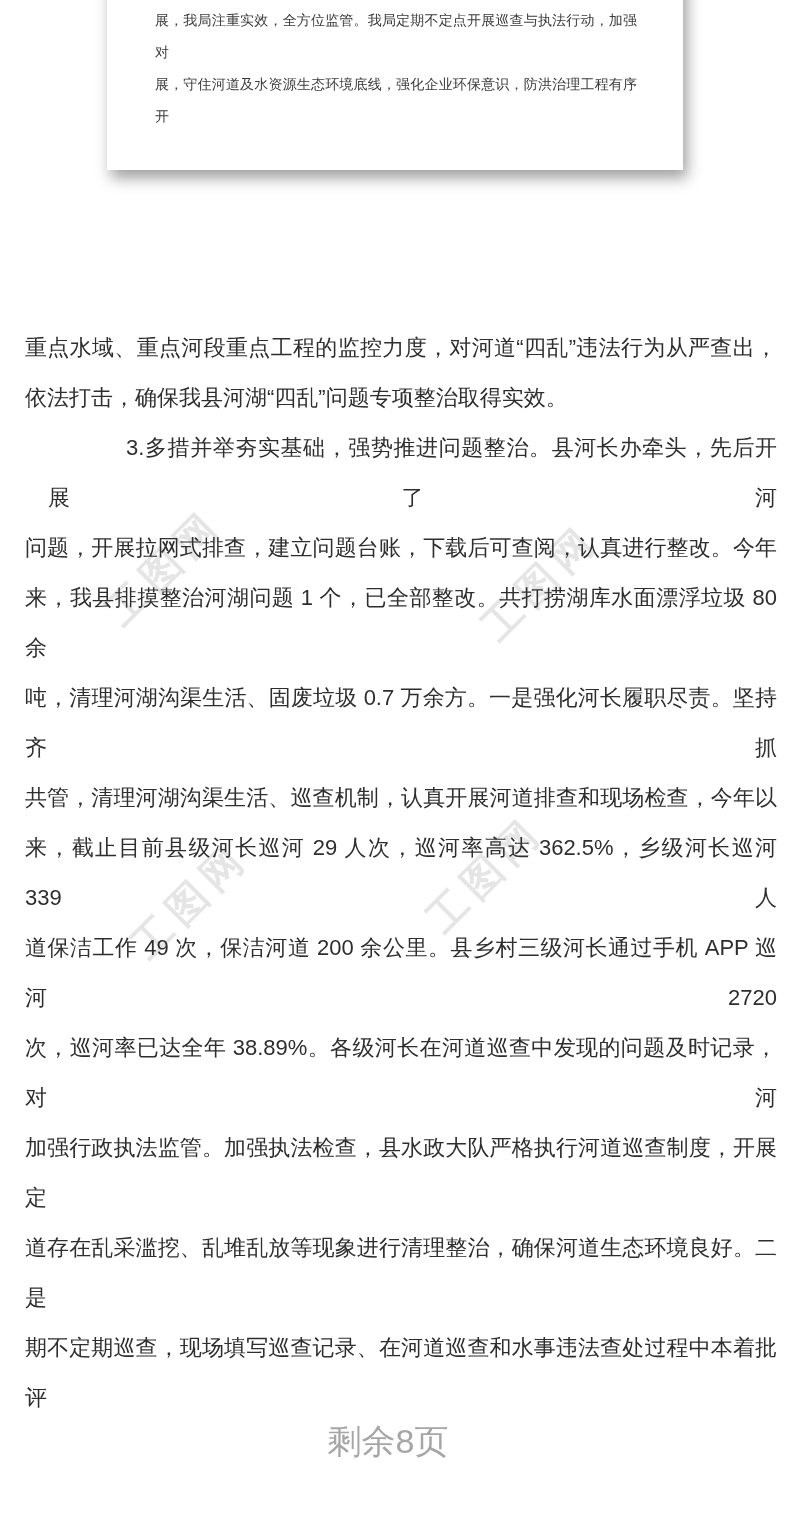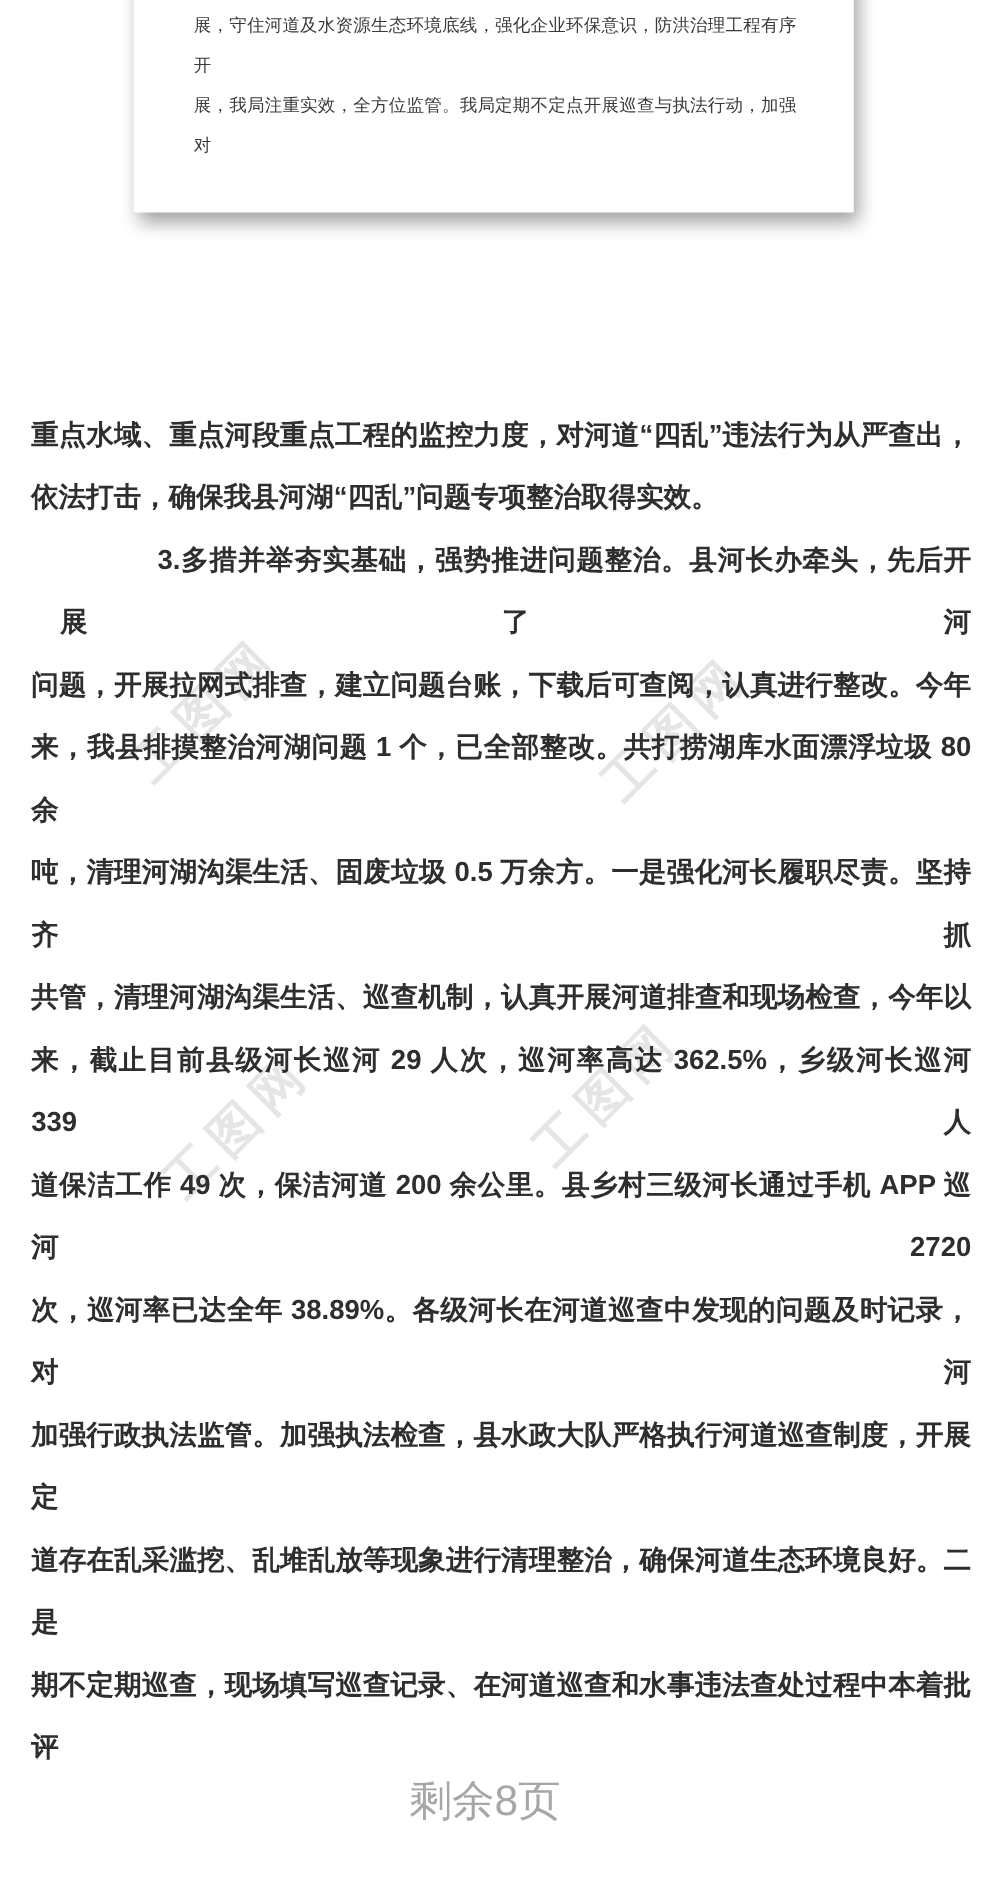--- a/index.html
+++ b/index.html
@@ -53,21 +53,21 @@
   #doc-body {
     position: absolute;
     left: 25px;
     top: 323px;
     width: 752px;
     z-index: 1;
     font-size: 22px;
     line-height: 50px;
     color: #2e2e2e;
   }
-  .doc-line { text-align: justify; font-weight: bold; }
+  .doc-line { text-align: justify; }
   .doc-line.fill { text-align-last: justify; }
   .doc-line.indent { text-indent: 78px; margin-left: 23px; }
 
   
   #footer {
     position: absolute;
     left: 0;
     top: 1421px;
     width: 800px;
     display: flex;
@@ -85,32 +85,32 @@
 
 <div id="page">
 
   <span class="wm wm1">工图网</span>
   <span class="wm wm2">工图网</span>
   <span class="wm wm3">工图网</span>
   <span class="wm wm4">工图网</span>
 
   <div class="preview-card">
     <div class="preview-card-text">
+      <div class="preview-line">展，我局注重实效，全方位监管。我局定期不定点开展巡查与执法行动，加强对</div>
       <div class="preview-line">展，守住河道及水资源生态环境底线，强化企业环保意识，防洪治理工程有序开</div>
-      <div class="preview-line">展，我局注重实效，全方位监管。我局定期不定点开展巡查与执法行动，加强对</div>
     </div>
   </div>
 
   <div id="doc-body">
       <div class="doc-line fill">重点水域、重点河段重点工程的监控力度，对河道“四乱”违法行为从严查出，</div>
       <div class="doc-line">依法打击，确保我县河湖“四乱”问题专项整治取得实效。</div>
       <div class="doc-line fill indent">3.多措并举夯实基础，强势推进问题整治。县河长办牵头，先后开展了河</div>
       <div class="doc-line fill">问题，开展拉网式排查，建立问题台账，下载后可查阅，认真进行整改。今年</div>
       <div class="doc-line fill">来，我县排摸整治河湖问题 1 个，已全部整改。共打捞湖库水面漂浮垃圾 80 余</div>
-      <div class="doc-line fill">吨，清理河湖沟渠生活、固废垃圾 0.5 万余方。一是强化河长履职尽责。坚持齐抓</div>
+      <div class="doc-line fill">吨，清理河湖沟渠生活、固废垃圾 0.7 万余方。一是强化河长履职尽责。坚持齐抓</div>
       <div class="doc-line fill">共管，清理河湖沟渠生活、巡查机制，认真开展河道排查和现场检查，今年以</div>
       <div class="doc-line fill">来，截止目前县级河长巡河 29 人次，巡河率高达 362.5%，乡级河长巡河 339 人</div>
       <div class="doc-line fill">道保洁工作 49 次，保洁河道 200 余公里。县乡村三级河长通过手机 APP 巡河 2720</div>
       <div class="doc-line fill">次，巡河率已达全年 38.89%。各级河长在河道巡查中发现的问题及时记录，对河</div>
       <div class="doc-line fill">加强行政执法监管。加强执法检查，县水政大队严格执行河道巡查制度，开展定</div>
       <div class="doc-line fill">道存在乱采滥挖、乱堆乱放等现象进行清理整治，确保河道生态环境良好。二是</div>
       <div class="doc-line fill">期不定期巡查，现场填写巡查记录、在河道巡查和水事违法查处过程中本着批评</div>
     </div>
 
   <div id="footer">

